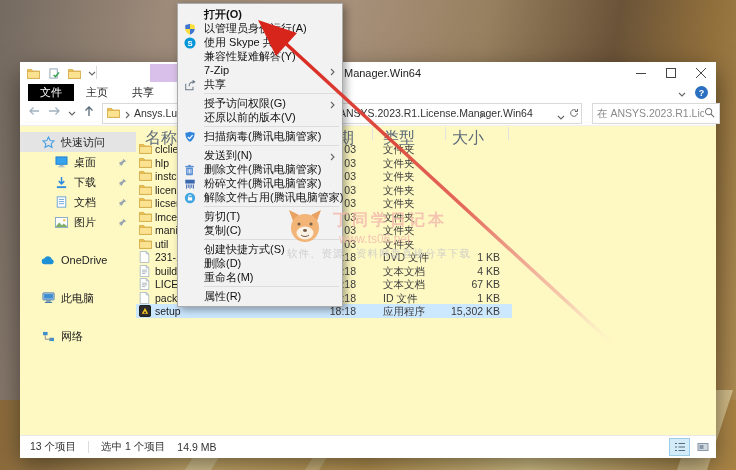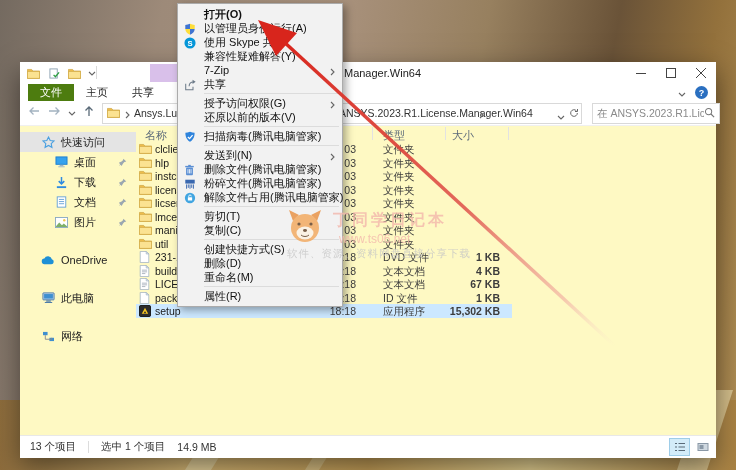--- a/index.html
+++ b/index.html
@@ -18,21 +18,21 @@
   .titlebar{position:relative;height:22px;background:#fff;}
   .tb-ico{position:absolute;top:4px;display:flex;align-items:center;justify-content:center;width:16px;height:14px;}
   .title-text{position:absolute;left:198px;top:5px;font-size:11px;color:#222;white-space:nowrap;}
   .contextual-tab{position:absolute;left:130px;top:2px;width:48px;height:18px;background:#d9c0ea;}
   .win-controls{position:absolute;right:0;top:0;display:flex;height:22px;}
   .win-btn{width:30px;height:22px;display:flex;align-items:center;justify-content:center;}
   .qat-sep{position:absolute;left:76px;top:4px;width:1px;height:13px;background:#d9d9d9;}
   
   .tabrow{position:relative;height:17px;display:flex;align-items:stretch;padding-left:8px;font-size:11px;background:#fff;}
   .tab{padding:0 12px;display:flex;align-items:center;color:#222;}
-  .tab.active{background:#4d7c0f;color:#fff;}
+  .tab.active{background:#000000;color:#fff;}
   .ribbon-right{position:absolute;right:8px;top:0;height:17px;display:flex;align-items:center;gap:9px;}
   .help-circle{width:13px;height:13px;border-radius:50%;background:#2a6fc0;color:#fff;font-size:9px;font-weight:bold;
     display:flex;align-items:center;justify-content:center;}
   
   .addressrow{position:relative;height:24px;background:#fff;border-bottom:1px solid #f0f0f0;}
   .nav{position:absolute;left:8px;top:4px;display:flex;align-items:center;gap:8px;}
   .addressbox{position:absolute;left:82px;top:2px;width:478px;height:19px;border:1px solid #d9d9d9;background:#fff;}
   .ab-folder{position:absolute;left:4px;top:3px;}
   .crumb{position:absolute;top:3px;font-size:10.5px;color:#333;white-space:nowrap;}
   .chev{position:absolute;top:5px;}
@@ -44,31 +44,31 @@
   
   .main{position:absolute;top:64px;left:0;right:0;bottom:22px;background:#fef9c3;}
   .sidebar{position:absolute;left:0;top:0;bottom:0;width:116px;padding-top:6px;font-size:11px;}
   .side-item{height:20px;display:flex;align-items:center;padding-left:20px;position:relative;color:#222;}
   .side-item.sel{background:#e4e4e4;}
   .side-item.indent{padding-left:33px;}
   .side-item.gap{margin-top:18px;}
   .side-item .si{width:16px;display:flex;justify-content:center;margin-right:5px;}
   .side-item .pin{position:absolute;right:9px;top:5px;}
   .filelist{position:absolute;left:116px;top:0;right:0;bottom:0;}
-  .headers{position:relative;height:16px;color:#5d6b7a;font-size:11px;text-align:right;}
+  .headers{position:relative;height:16px;color:#5d6b7a;font-size:16px;text-align:right;}
   .hd{position:absolute;top:2px;white-space:nowrap;}
   .hsep{position:absolute;top:1px;width:1px;height:13px;background:#e2e2e2;}
   .rows{position:absolute;top:16px;left:0;right:0;}
   .row{position:relative;height:13.5px;font-size:10.5px;line-height:11px;}
   .row .sel-bg{position:absolute;left:0;top:0;width:376px;height:13.5px;background:#cce8ff;}
   .fi{position:absolute;left:3px;top:1px;}
   .fname{position:absolute;left:19px;top:2px;white-space:nowrap;color:#1a1a1a;}
   .fdate{position:absolute;left:114px;top:2px;width:106px;text-align:right;color:#3c3c3c;}
   .ftype{position:absolute;left:247px;top:2px;color:#3c3c3c;white-space:nowrap;}
-  .fsize{position:absolute;left:284px;top:2px;width:80px;text-align:right;color:#3c3c3c;font-weight:bold;}
+  .fsize{position:absolute;left:284px;top:2px;width:80px;text-align:right;color:#3c3c3c;}
   
   .statusbar{position:absolute;left:0;right:0;bottom:0;height:22px;border-top:1px solid #e8e8e8;background:#fff;
     display:flex;align-items:center;font-size:10.5px;color:#333;padding-left:10px;gap:12px;}
   .sb-divider{width:1px;height:12px;background:#dcdcdc;}
   .view-btns{position:absolute;right:4px;top:3px;display:flex;gap:4px;}
   .view-btn{width:19px;height:16px;display:flex;align-items:center;justify-content:center;}
   .view-btn.sel{background:#d3ecf9;outline:1px solid #9ecde8;}
   
   .ctxmenu{position:absolute;left:177px;top:3px;width:164px;background:#f2f2f2;border:1px solid #ababab;
     box-shadow:3px 3px 8px rgba(0,0,0,.35);z-index:5;padding:3px 0;font-size:11px;color:#111;}

